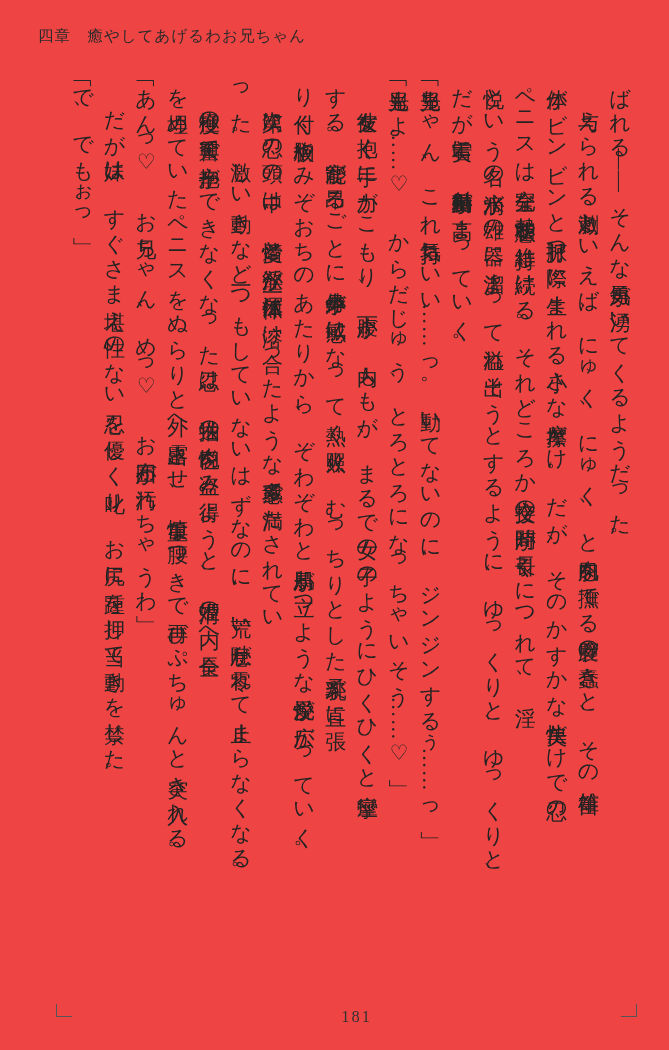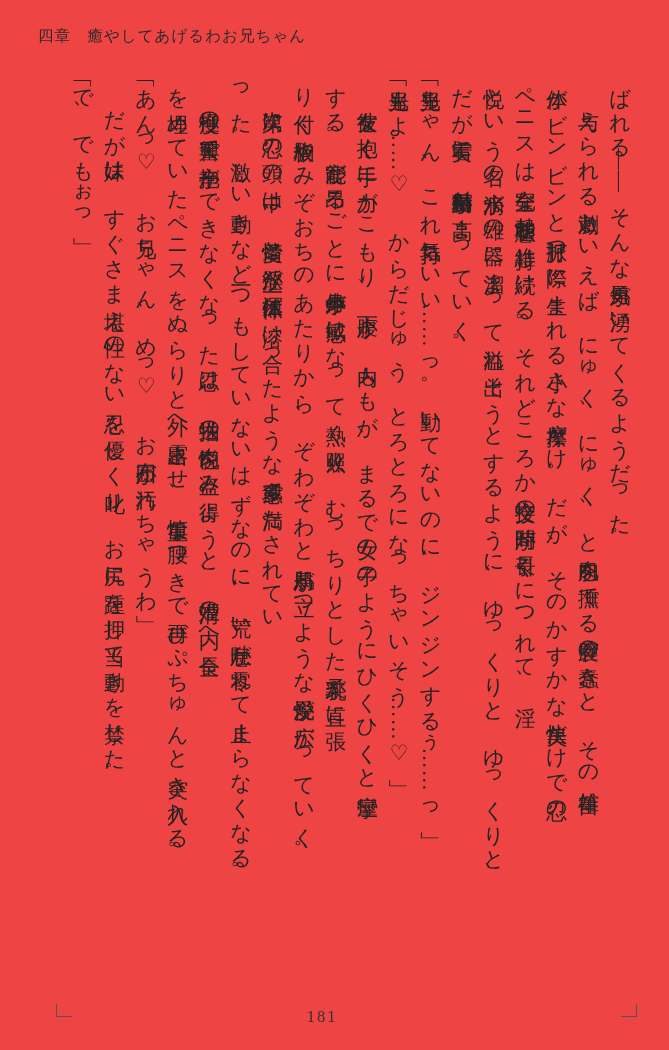--- a/index.html
+++ b/index.html
@@ -20,21 +20,21 @@
   .body {
     position:absolute; top:73px; right:34px; height:950px;
     writing-mode:vertical-rl; text-orientation:mixed;
     font-size:21px; line-height:31.6px; letter-spacing:1.25px;
     color:#232323;
   }
   .tcol { white-space:nowrap; }
   .tcol.indent { text-indent:22.3px; }
   .page-number {
     position:absolute; left:272px; top:1007px; width:100px;
-    text-align:center; font-size:16.5px; letter-spacing:2px; color:#333;
+    text-align:right; font-size:16.5px; letter-spacing:2px; color:#333;
   }
   .corner { position:absolute; width:15px; height:12px; }
   .corner-left  { left:56px;  top:1004px; border-left:1.2px solid #555; border-bottom:1.2px solid #555; }
   .corner-right { right:32px; top:1004px; border-right:1.2px solid #555; border-bottom:1.2px solid #555; }
 </style>
 </head>
 <body>
 
 <div class="page">
   <div class="header">四章　癒やしてあげるわお兄ちゃん</div>

